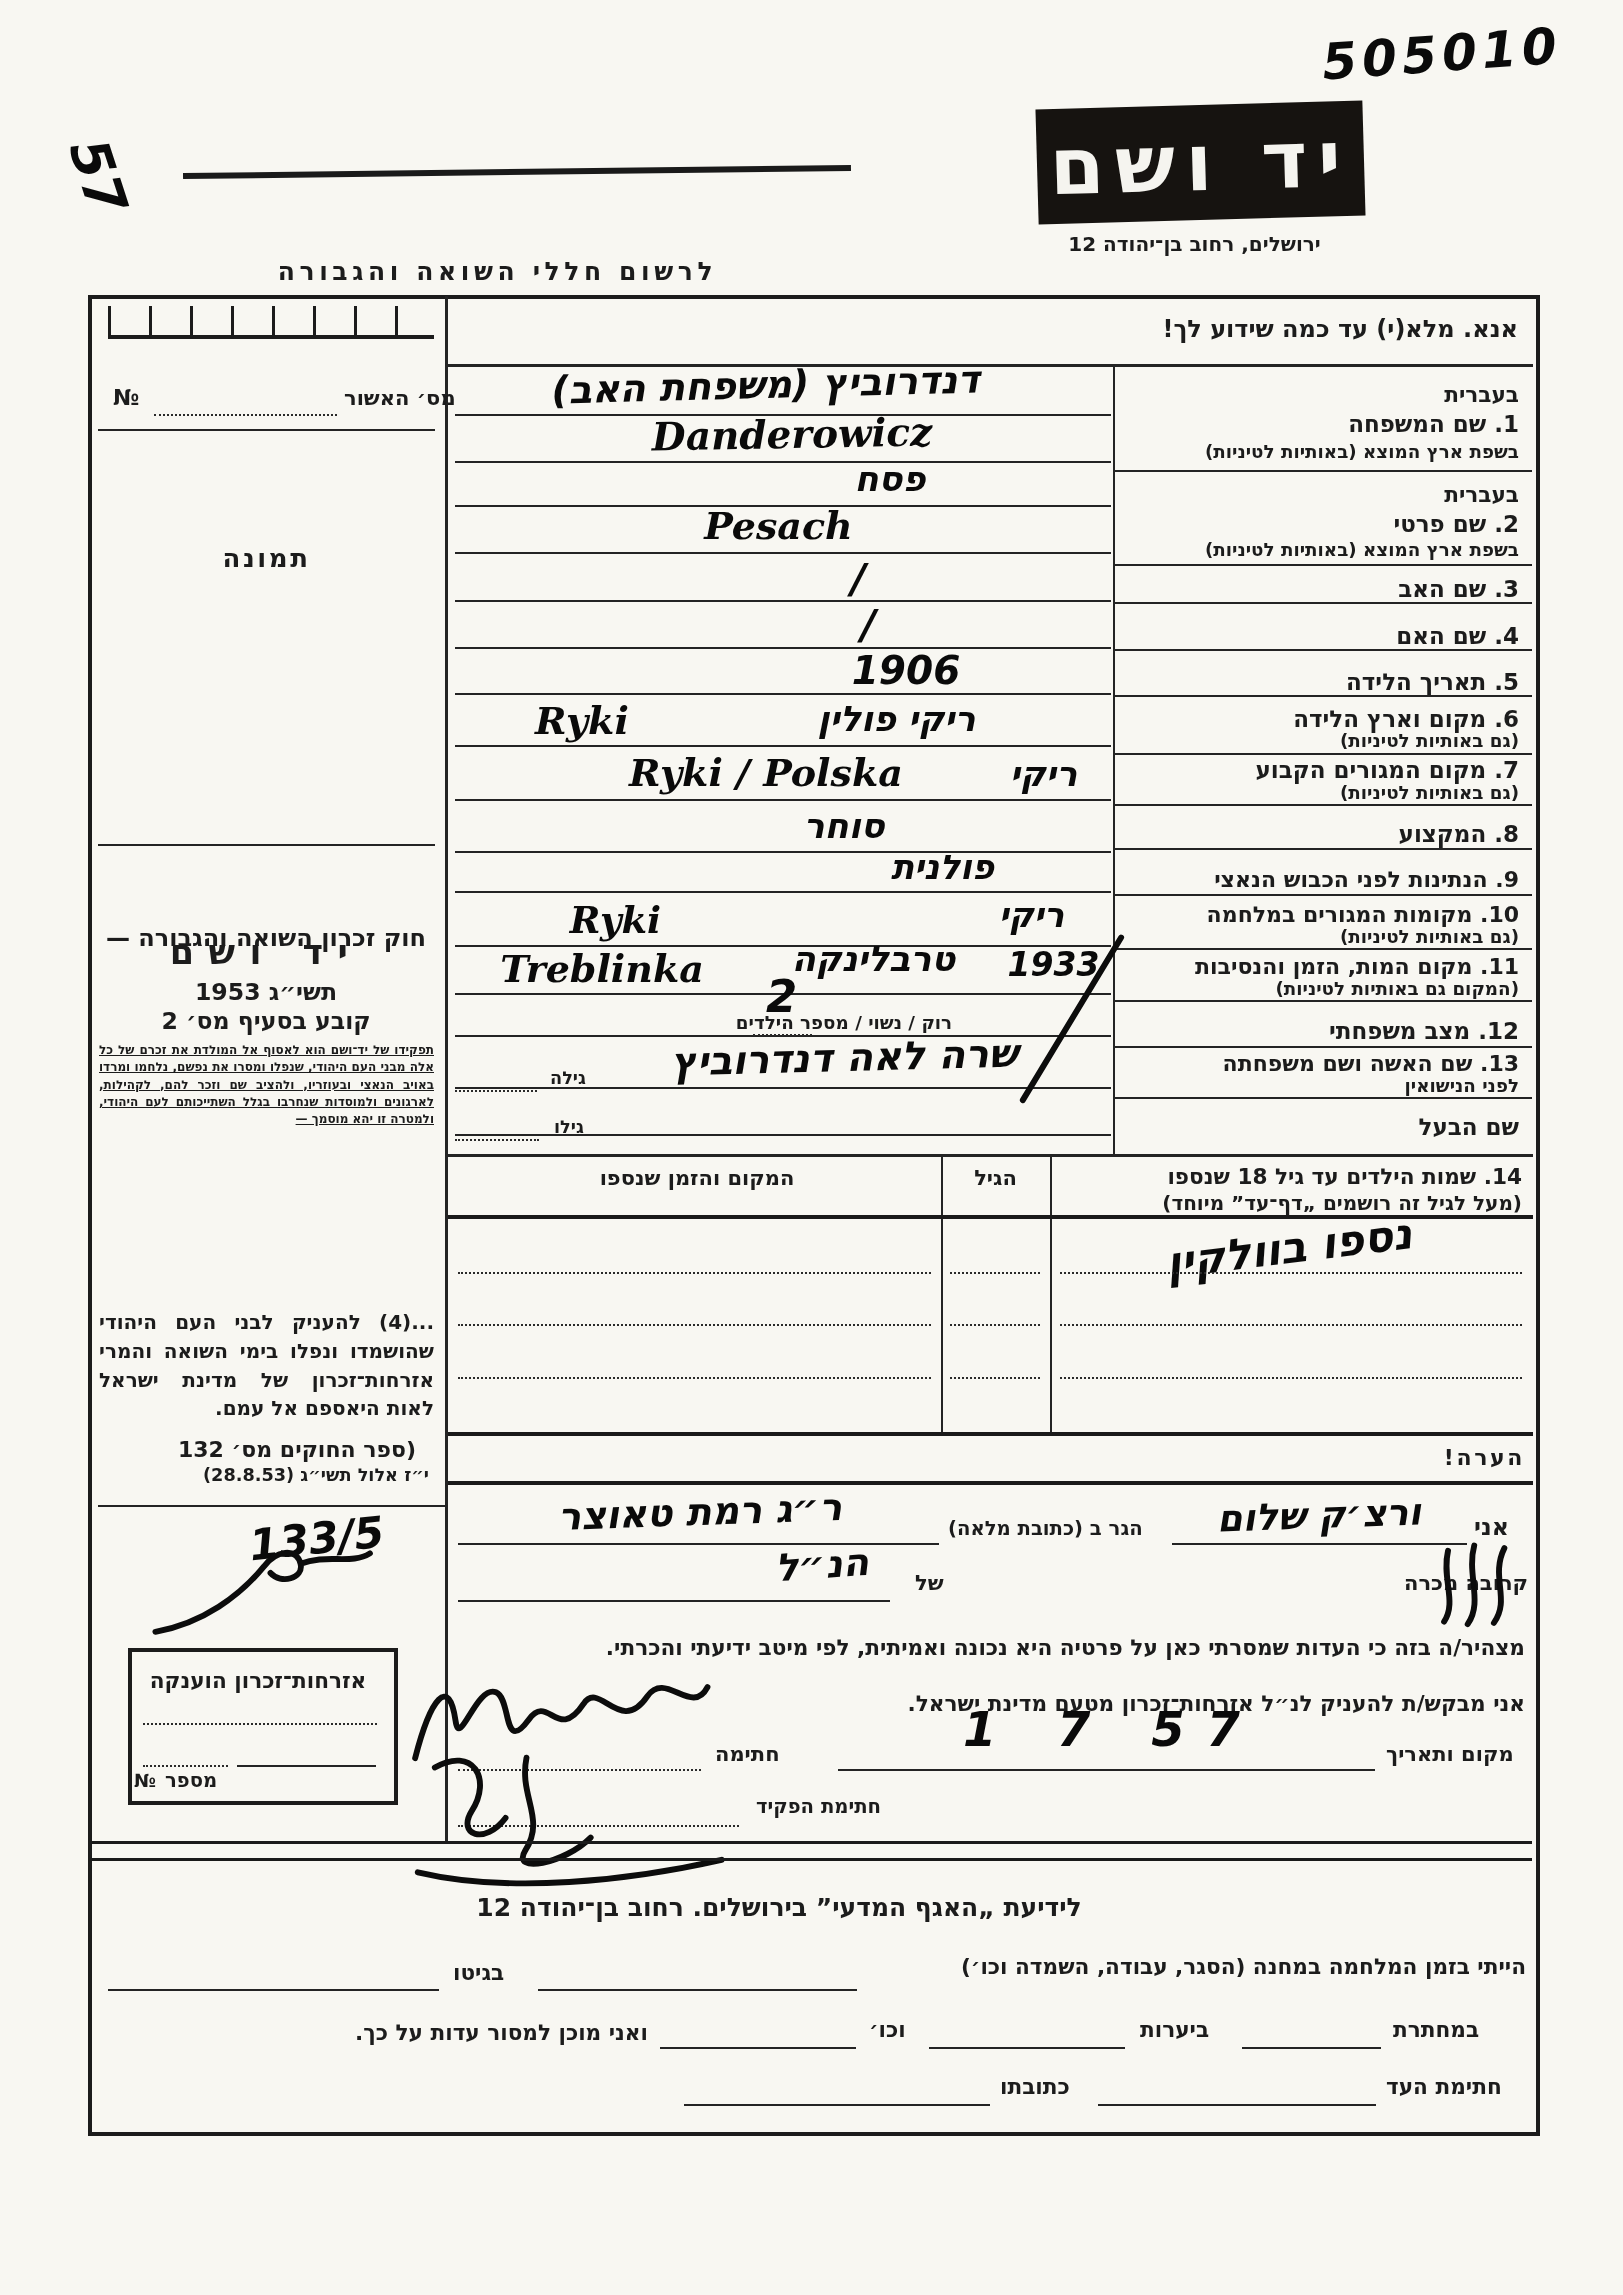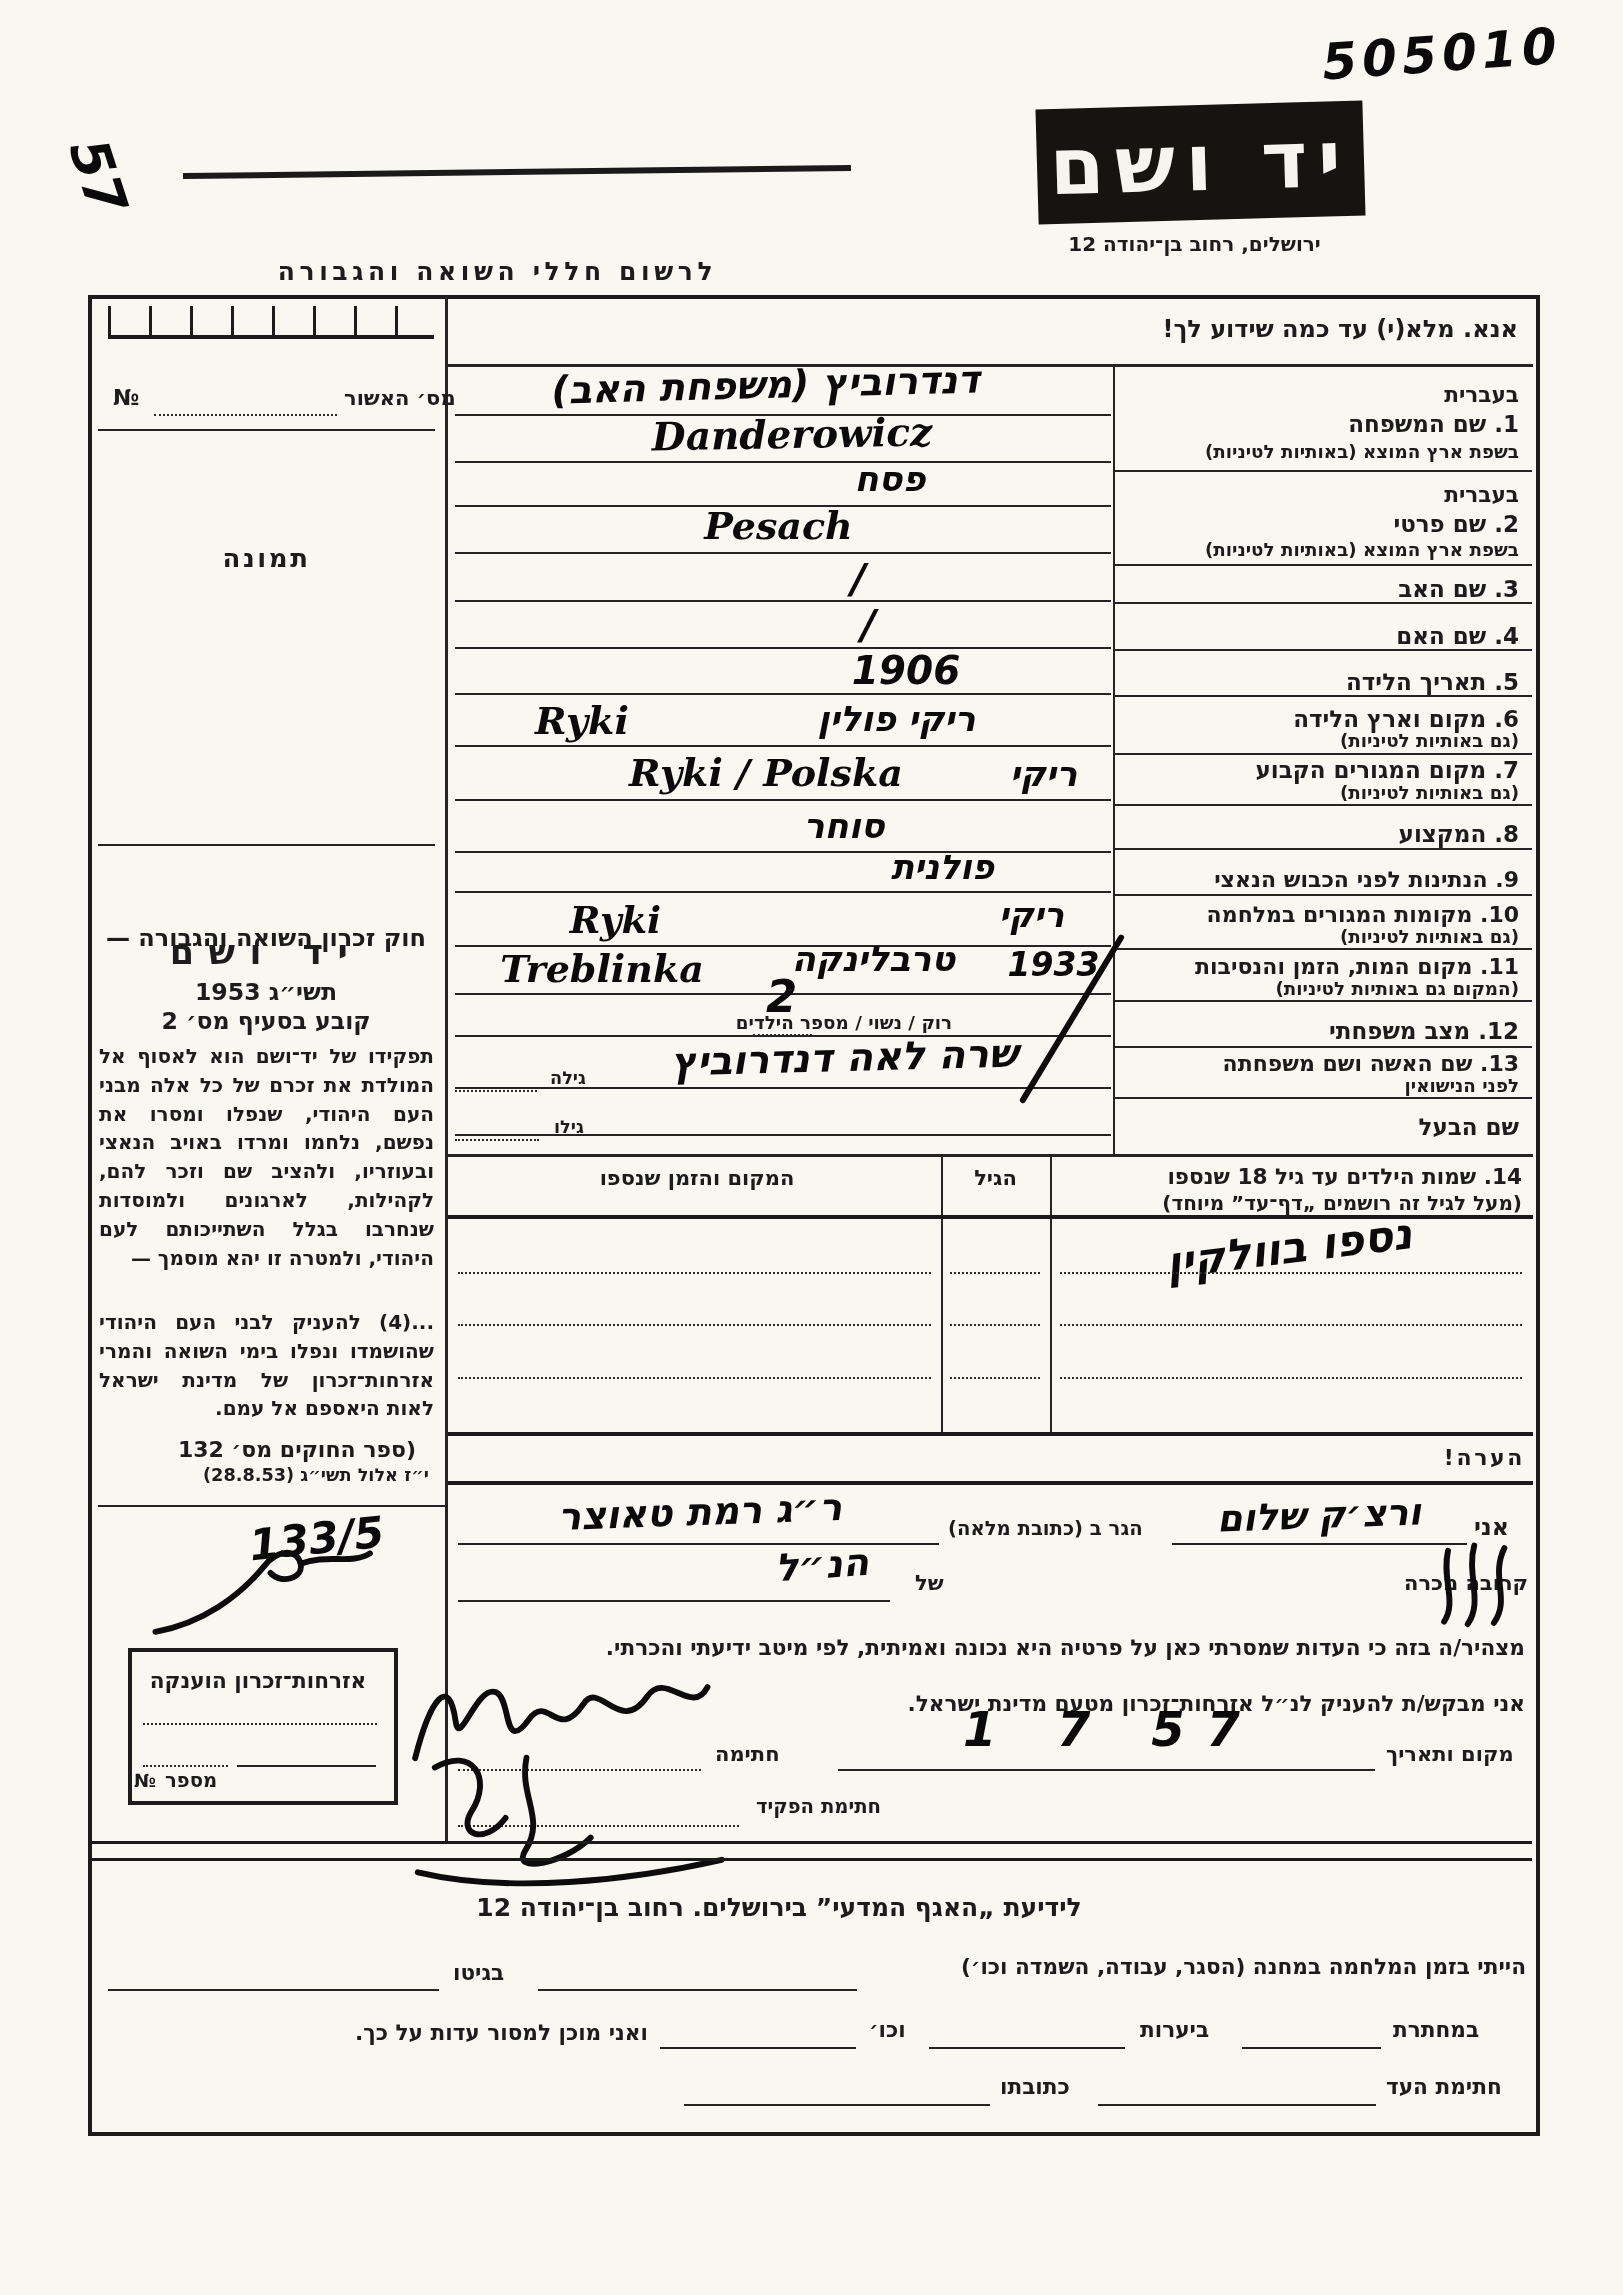--- a/index.html
+++ b/index.html
@@ -49,21 +49,21 @@
   <div class="pr" style="left:344px;top:386px;font-size:21px;">מס׳ האשור</div>
   <div class="ln" style="left:98px;top:429px;width:337px;"></div>
 
   <div class="pr prc" style="left:98px;top:543px;width:337px;font-size:26px;letter-spacing:2.6px;">תמונה</div>
   <div class="ln" style="left:98px;top:844px;width:337px;"></div>
 
   <div class="pr prc" style="left:95px;top:898px;width:342px;font-size:24px;margin-top:26px;">חוק זכרון השואה והגבורה —</div>
   <div class="pr prc" style="left:95px;top:932px;width:342px;font-size:35px;letter-spacing:14.4px;">יד ושם</div>
   <div class="pr prc" style="left:95px;top:978px;width:342px;font-size:23.6px;">תשי״ג 1953</div>
   <div class="pr prc" style="left:95px;top:1007px;width:342px;font-size:23.6px;">קובע בסעיף מס׳ 2</div>
-  <div class="pr" style="left:99px;top:1042px;width:335px;font-size:20px;line-height:1.44;text-align:justify;">תפקידו של יד־ושם הוא לאסוף אל המולדת את זכרם של כל אלה מבני העם היהודי, שנפלו ומסרו את נפשם, נלחמו ומרדו באויב הנאצי ובעוזריו, ולהציב שם וזכר להם, לקהילות, לארגונים ולמוסדות שנחרבו בגלל השתייכותם לעם היהודי, ולמטרה זו יהא מוסמך —</div>
+  <div class="pr" style="left:99px;top:1042px;width:335px;font-size:12px;line-height:1.44;text-align:justify;text-decoration:underline;">תפקידו של יד־ושם הוא לאסוף אל המולדת את זכרם של כל אלה מבני העם היהודי, שנפלו ומסרו את נפשם, נלחמו ומרדו באויב הנאצי ובעוזריו, ולהציב שם וזכר להם, לקהילות, לארגונים ולמוסדות שנחרבו בגלל השתייכותם לעם היהודי, ולמטרה זו יהא מוסמך —</div>
   <div class="pr" style="left:99px;top:1308px;width:335px;font-size:20px;line-height:1.44;text-align:justify;">‏...(4) להעניק לבני העם היהודי שהושמדו ונפלו בימי השואה והמרי אזרחות־זכרון של מדינת ישראל לאות היאספם אל עמם.</div>
   <div class="pr prr" style="left:92px;top:1437px;width:324px;font-size:22px;">(ספר החוקים מס׳ 132</div>
   <div class="pr prr" style="left:105px;top:1465px;width:324px;font-size:17.7px;">י״ז אלול תשי״ג (28.8.53)</div>
   <div class="ln" style="left:98px;top:1505px;width:347px;"></div>
 
   <div class="hw" style="left:249px;top:1513px;width:144px;font-size:43px;transform:rotate(-6deg);direction:ltr;">133/5</div>
   <svg class="sig" style="left:141px;top:1535px;" width="242" height="108" viewBox="0 0 370 165">
     <path d="M22 148 C95 135 152 92 188 48 C206 24 238 18 244 44 C249 66 214 76 198 58 M244 44 C284 28 322 46 350 28"></path>
   </svg>
 

